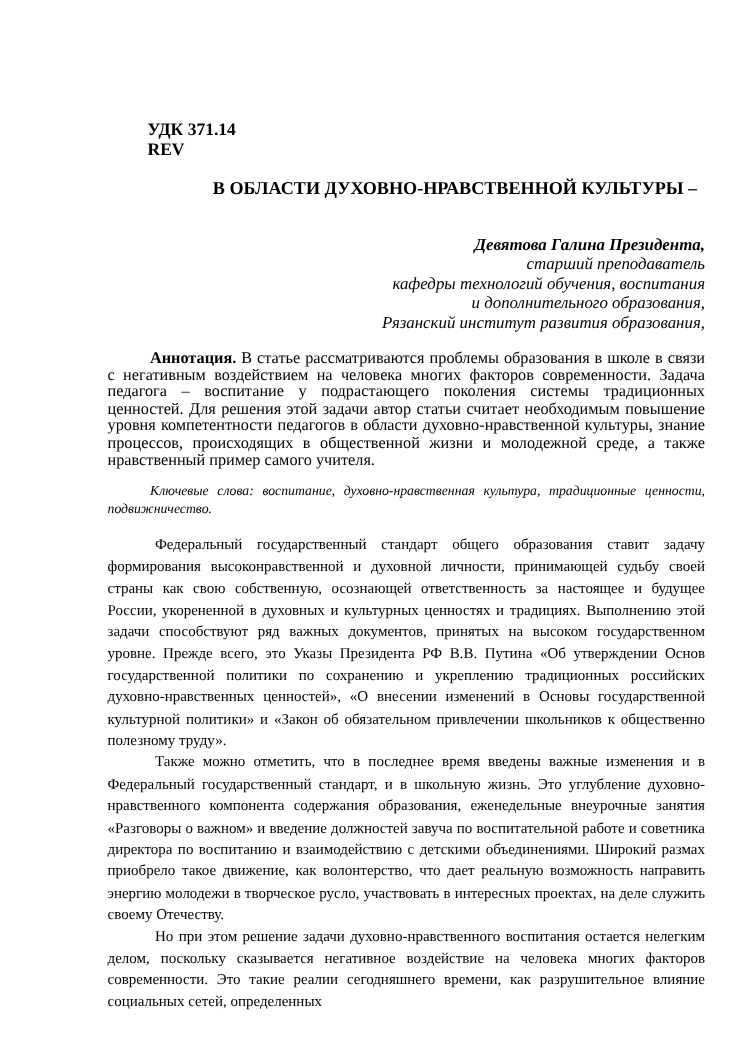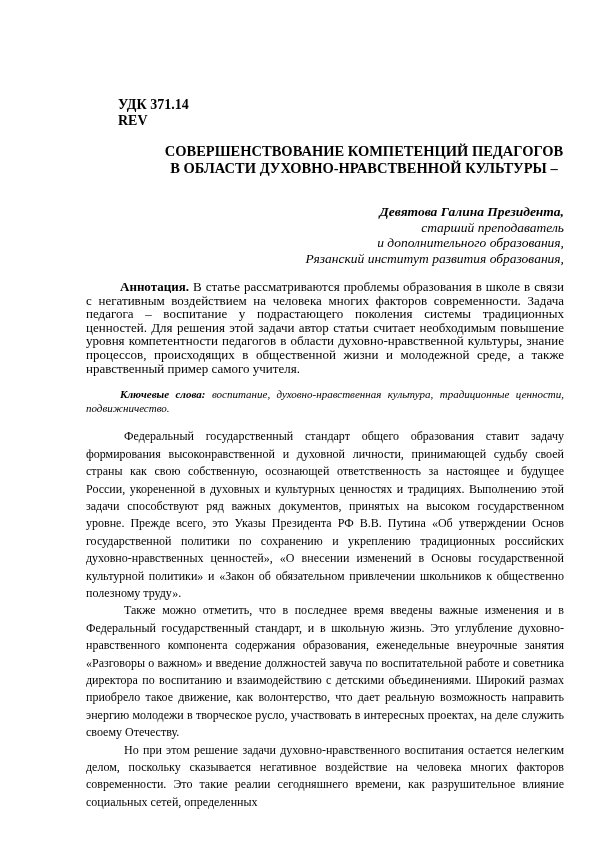--- a/index.html
+++ b/index.html
@@ -50,21 +50,21 @@
   }
   .abstract .label { font-weight: bold; font-style: normal; }
   .keywords {
     font-size: 11px;
     line-height: 13.6px;
     text-align: justify;
     text-indent: 34px;
     font-style: italic;
     margin: 13px 0 0 0;
   }
-  .keywords .label { font-weight: bold; }
+  .keywords .label { font-weight: normal; }
   .body-text {
     margin-top: 13px;
     font-size: 12px;
     line-height: 17.4px;
     text-align: justify;
   }
   .body-text p {
     margin: 0;
     text-indent: 38px;
   }
@@ -73,27 +73,27 @@
 <body>
 
 <div class="page">
 
   <div class="udc-block">
     <div>УДК 371.14</div>
     <div>REV</div>
   </div>
 
   <h1 class="article-title">
-    <span>СОВЕРШЕНСТВОВАНИЕ КОМПЕТЕНЦИЙ ПЕДАГОГОВ</span>
     <span>В ОБЛАСТИ ДУХОВНО-НРАВСТВЕННОЙ КУЛЬТУРЫ –</span>
   </h1>
 
   <div class="author-block">
     <div class="author-name">Девятова Галина Президента,</div>
     <div>старший преподаватель</div>
+    <div>кафедры технологий обучения, воспитания</div>
     <div>и дополнительного образования,</div>
     <div>Рязанский институт развития образования,</div>
   </div>
 
   <p class="abstract"><span class="label">Аннотация.</span> <span>В статье рассматриваются проблемы образования в школе в связи с негативным воздействием на человека многих факторов современности. Задача педагога – воспитание у подрастающего поколения системы традиционных ценностей. Для решения этой задачи автор статьи считает необходимым повышение уровня компетентности педагогов в области духовно-нравственной культуры, знание процессов, происходящих в общественной жизни и молодежной среде, а также нравственный пример самого учителя.</span></p>
 
   <p class="keywords"><span class="label">Ключевые слова:</span> <span>воспитание, духовно-нравственная культура, традиционные ценности, подвижничество.</span></p>
 
   <div class="body-text">
     <p>Федеральный государственный стандарт общего образования ставит задачу формирования высоконравственной и духовной личности, принимающей судьбу своей страны как свою собственную, осознающей ответственность за настоящее и будущее России, укорененной в духовных и культурных ценностях и традициях. Выполнению этой задачи способствуют ряд важных документов, принятых на высоком государственном уровне. Прежде всего, это Указы Президента РФ В.В. Путина «Об утверждении Основ государственной политики по сохранению и укреплению традиционных российских духовно-нравственных ценностей», «О внесении изменений в Основы государственной культурной политики» и «Закон об обязательном привлечении школьников к общественно полезному труду».</p>

